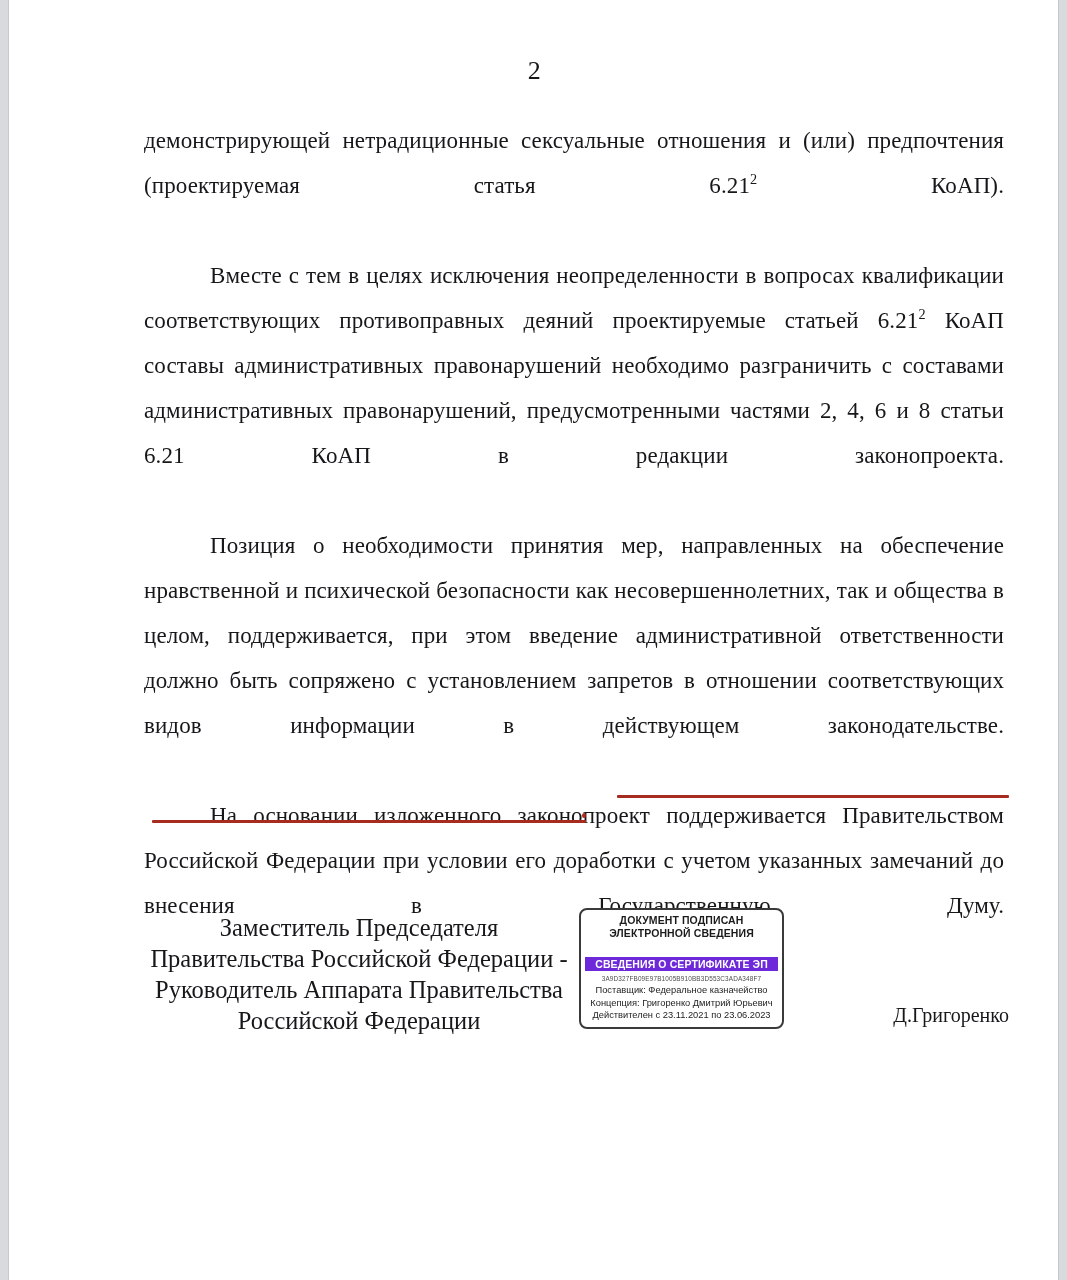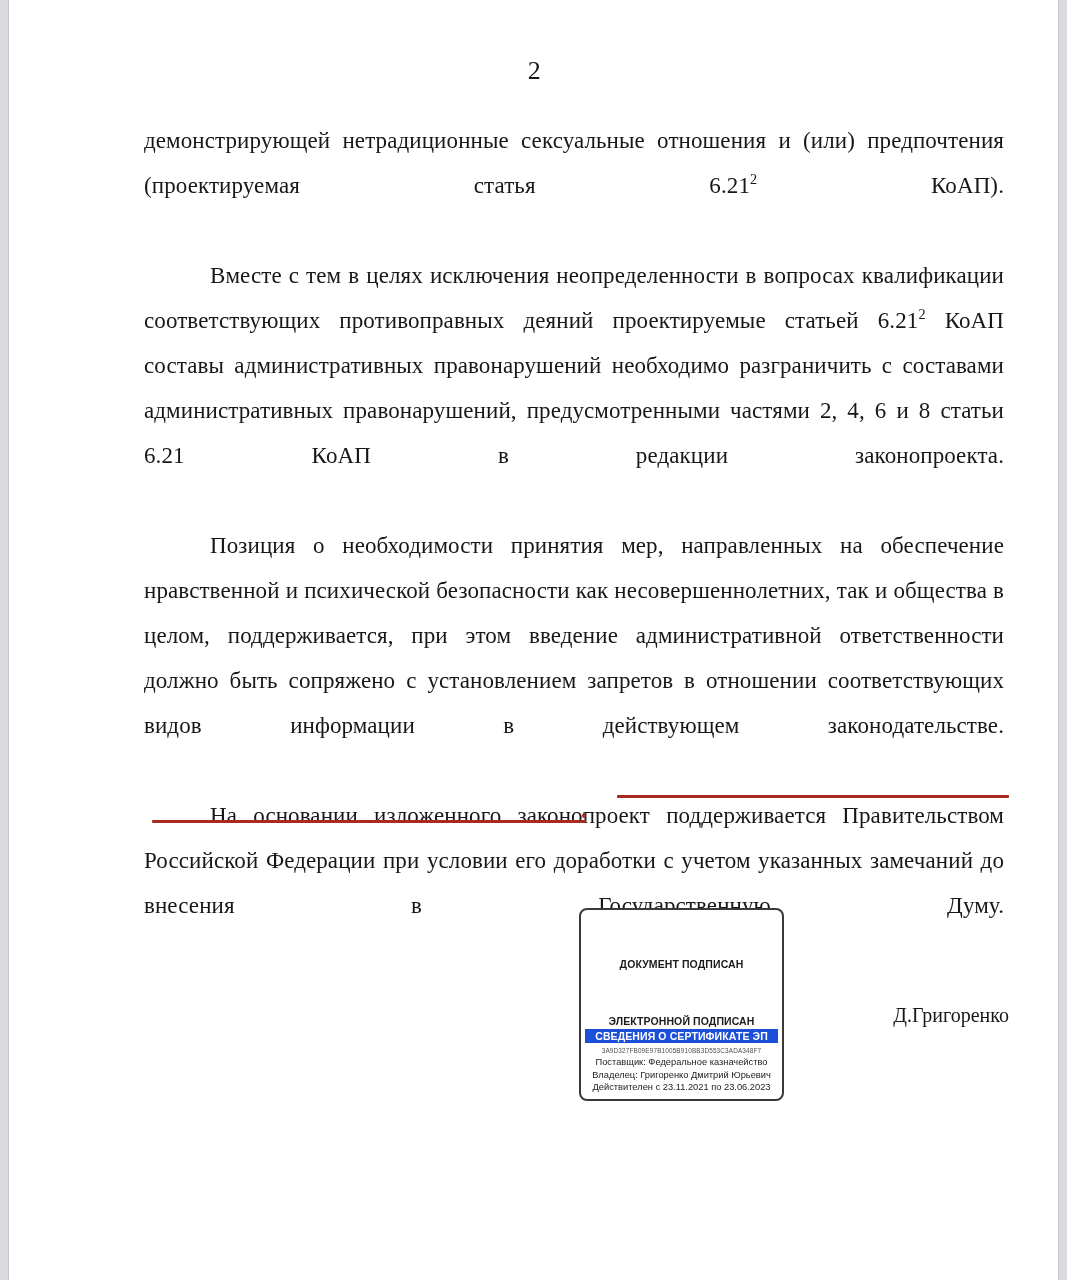--- a/index.html
+++ b/index.html
@@ -135,25 +135,24 @@
     font-family: "Liberation Sans", "DejaVu Sans", sans-serif;
     color: #1b1b1b;
     overflow: hidden;
   }
   .es-head {
     text-align: center;
     font-weight: bold;
     font-size: 10.5px;
     line-height: 12.5px;
     letter-spacing: 0.1px;
-    margin-top: 44px;
   }
   .es-bar {
-    margin: 2px 4px 3px 4px;
-    background: #1d4ed8;
+    margin: 18px 4px 3px 4px;
+    background: #6d28d9;
     color: #ffffff;
     text-align: center;
     font-weight: bold;
     font-size: 10.5px;
     line-height: 14px;
     letter-spacing: 0.1px;
   }
   .es-serial {
     text-align: center;
     font-size: 6.4px;
@@ -184,27 +183,33 @@
       <p class="para no-indent">демонстрирующей нетрадиционные сексуальные отношения и (или) предпочтения (проектируемая статья 6.21<sup>2</sup> КоАП).</p>
       <p class="para">Вместе с тем в целях исключения неопределенности в вопросах квалификации соответствующих противоправных деяний проектируемые статьей 6.21<sup>2</sup> КоАП составы административных правонарушений необходимо разграничить с составами административных правонарушений, предусмотренными частями 2, 4, 6 и 8 статьи 6.21 КоАП в редакции законопроекта.</p>
       <p class="para">Позиция о необходимости принятия мер, направленных на обеспечение нравственной и психической безопасности как несовершеннолетних, так и общества в целом, поддерживается, при этом введение административной ответственности должно быть сопряжено с установлением запретов в отношении соответствующих видов информации в действующем законодательстве.</p>
       <p class="para">На основании изложенного законопроект поддерживается Правительством Российской Федерации при условии его доработки с учетом указанных замечаний до внесения в Государственную Думу.</p>
     </div>
 
     <div class="annot annot-1"></div>
     <div class="annot annot-2"></div>
     <div class="annot-dot"></div>
 
+    <div class="sign-block">
+      <div class="sl">Заместитель Председателя</div>
+      <div class="sl">Правительства Российской Федерации -</div>
+      <div class="sl">Руководитель Аппарата Правительства</div>
+      <div class="sl">Российской Федерации</div>
+    </div>
 
     <div class="signer-name">Д.Григоренко</div>
 
     <div class="es-stamp">
       <div class="es-head">ДОКУМЕНТ ПОДПИСАН</div>
-      <div class="es-head">ЭЛЕКТРОННОЙ ПОДПИСАН</div>
+      <div class="es-head">ЭЛЕКТРОННОЙ СВЕДЕНИЯ</div>
       <div class="es-bar">СВЕДЕНИЯ О СЕРТИФИКАТЕ ЭП</div>
       <div class="es-serial">3A9D327FB09E97B1005B910BB3D553C3ADA348F7</div>
       <div class="es-line">Поставщик: Федеральное казначейство</div>
-      <div class="es-line">Владелец: Григоренко Дмитрий Юрьевич</div>
+      <div class="es-line">Концепция: Григоренко Дмитрий Юрьевич</div>
       <div class="es-line">Действителен с 23.11.2021 по 23.06.2023</div>
     </div>
 
   </div>
 </div>
 
 </body></html>

